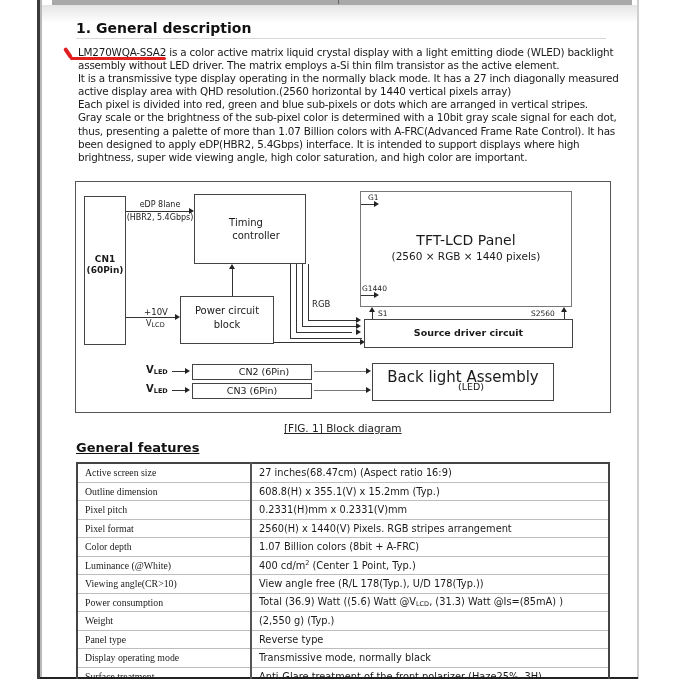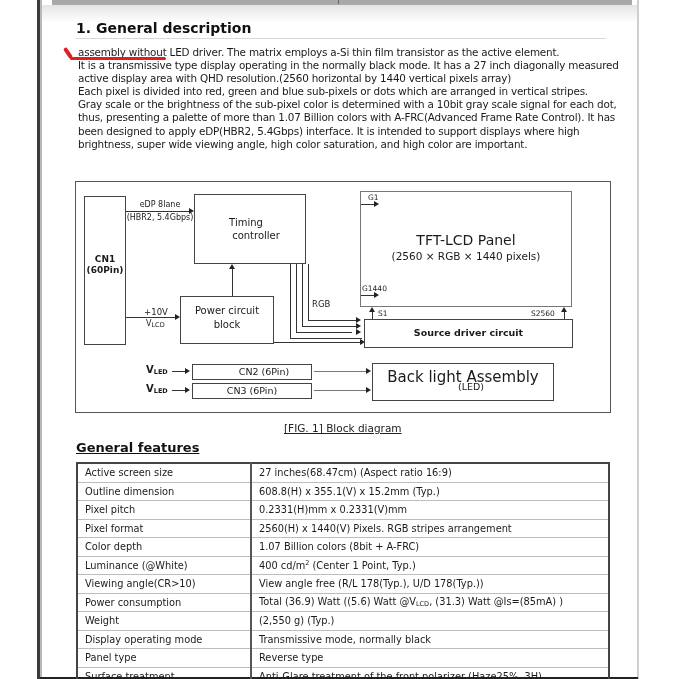--- a/index.html
+++ b/index.html
@@ -85,39 +85,40 @@
   table.features {
     position:absolute; left:76px; top:462px; width:534px;
     border-collapse:collapse; table-layout:fixed;
     border:2px solid #444; border-bottom:none;
   }
   table.features td {
     height:17.5px; padding:0 0 0 7px;
     font-family:"DejaVu Sans", sans-serif; font-size:9.8px; color:#1a1a1a;
     border-bottom:1px solid #bdbdbd; white-space:nowrap; overflow:hidden;
   }
-  table.features td.k { width:165px; border-right:2px solid #555; }
+  table.features td.k { width:165px; border-right:2px solid #555;font-family:Liberation Serif, serif; }
   .sub { font-size:6.5px; vertical-align:-1px; }
   .sup { font-size:6.5px; vertical-align:4px; }
 </style>
 </head>
 <body>
 
 <div class="frame-left"></div>
 <div class="frame-left-inner"></div>
 <div class="frame-right"></div>
 <div class="top-bar"></div>
 <div class="top-tick"></div>
 <div class="top-shade"></div>
 <div class="bottom-line"></div>
 
 <div class="h1">1. General description</div>
 <div class="h1-rule"></div>
 
 <div class="para">
+  <span class="line"><span>LM270WQA-SSA2</span><span> is a color active matrix liquid crystal display with a light emitting diode (WLED) backlight</span></span>
   <span class="line">assembly without LED driver. The matrix employs a-Si thin film transistor as the active element.</span>
   <span class="line">It is a transmissive type display operating in the normally black mode. It has a 27 inch diagonally measured</span>
   <span class="line">active display area with QHD resolution.(2560 horizontal by 1440 vertical pixels array)</span>
   <span class="line">Each pixel is divided into red, green and blue sub-pixels or dots which are arranged in vertical stripes.</span>
   <span class="line">Gray scale or the brightness of the sub-pixel color is determined with a 10bit gray scale signal for each dot,</span>
   <span class="line">thus, presenting a palette of more than 1.07 Billion colors with A-FRC(Advanced Frame Rate Control). It has</span>
   <span class="line">been designed to apply eDP(HBR2, 5.4Gbps) interface. It is intended to support displays where high</span>
   <span class="line">brightness, super wide viewing angle, high color saturation, and high color are important.</span>
 </div>
 <div class="model-hook"></div>
@@ -243,25 +244,25 @@
       </tr>
   <tr>
         <td class="k">Power consumption</td>
         <td><span>Total (36.9) Watt  ((5.6) Watt @V</span><span class="sub">LCD</span><span>, (31.3) Watt @Is=(85mA) )</span></td>
       </tr>
   <tr>
         <td class="k">Weight</td>
         <td>(2,550 g) (Typ.)</td>
       </tr>
   <tr>
+        <td class="k">Panel type</td>
+        <td>Reverse type</td>
+      </tr>
+  <tr>
         <td class="k">Display operating mode</td>
         <td>Transmissive mode, normally black</td>
       </tr>
   <tr>
-        <td class="k">Panel type</td>
-        <td>Reverse type</td>
-      </tr>
-  <tr>
         <td class="k">Surface treatment</td>
         <td>Anti-Glare treatment of the front polarizer (Haze25%, 3H)</td>
       </tr>
 </tbody>
   </table>
 
 </body></html>

